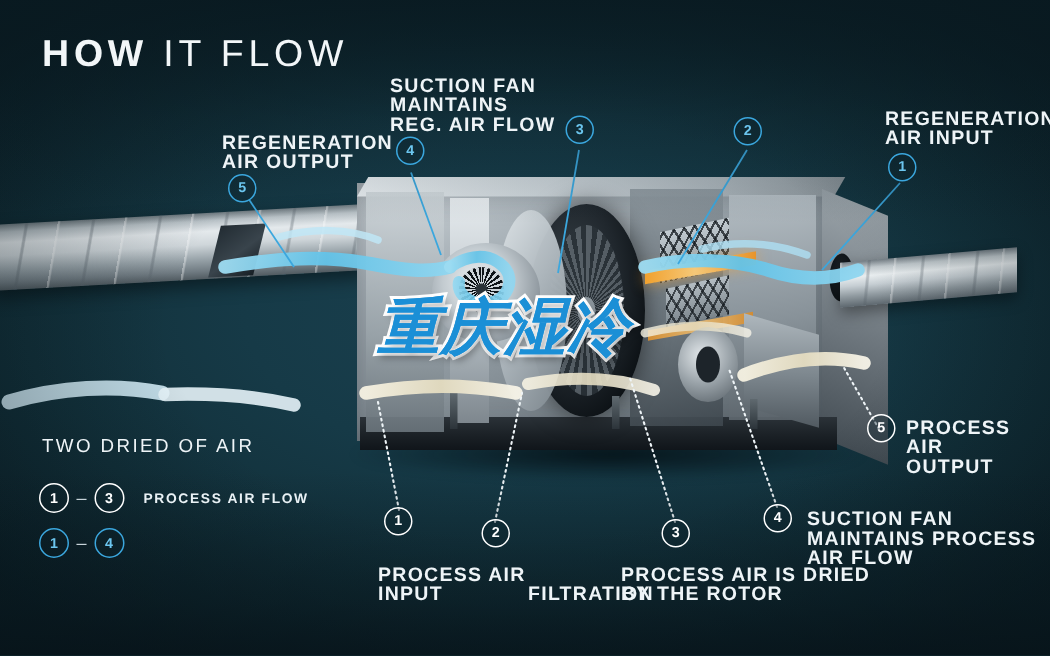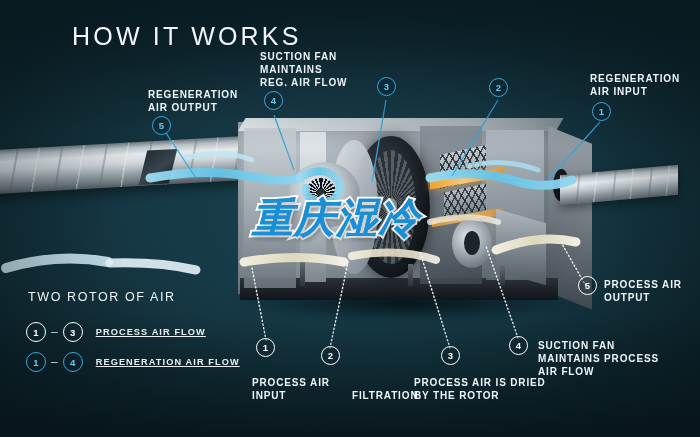--- a/index.html
+++ b/index.html
@@ -233,25 +233,25 @@
     letter-spacing:1px; line-height:1;
     color:#1b8fd6;
   }
 
   
   .title {
     position:absolute; left:28px; top:22px;
     font-size:25px; font-weight:300; letter-spacing:3.2px;
     color:#f2f6f8; white-space:nowrap;
   }
-  .title b { font-weight:400;margin-left:44px; }
+  .title b { font-weight:700; }
 
   .callout {
     position:absolute;
-    font-size:10px; font-weight:700; letter-spacing:.85px;
+    font-size:13px; font-weight:700; letter-spacing:.85px;
     line-height:13px; color:#eef4f7;
     text-transform:uppercase; white-space:pre-line;
   }
 
   .dot {
     position:absolute; width:19px; height:19px; border-radius:50%;
     border:1.4px solid #ffffff;
     display:flex; align-items:center; justify-content:center;
     font-size:9.5px; font-weight:700; color:#ffffff;
     background:rgba(12,34,43,.35);
@@ -262,21 +262,21 @@
   .legend-title {
     position:absolute; left:28px; top:290px;
     font-size:12.5px; font-weight:400; letter-spacing:1.6px; color:#eef4f7;
   }
   .legend-row { position:absolute; display:flex; align-items:center; }
   .legend-row .dash {
     color:#c8d4da; font-size:12px; margin:0 5px; font-weight:400;
   }
   .legend-label {
     margin-left:13px; font-size:9.2px; font-weight:700;
-    letter-spacing:1.1px; color:#e9f1f5; text-transform:uppercase;text-decoration:underline;
+    letter-spacing:1.1px; color:#e9f1f5; text-transform:uppercase;
   }
   .legend-dot {
     width:20px; height:20px; border-radius:50%;
     border:1.4px solid #ffffff;
     display:flex; align-items:center; justify-content:center;
     font-size:9.5px; font-weight:700; color:#ffffff;
   }
   .legend-dot.blue { border-color:#3ba7de; color:#6cc6ef; }
 </style>
 </head>
@@ -373,21 +373,21 @@
     <path d="M586,286 L562,244" stroke="#eef4f7" stroke-width="1.4" fill="none" stroke-dasharray="1.2 2.6" stroke-linecap="round"></path>
   </svg>
 
   <div class="bg-vig"></div>
   <div class="bg-topdark"></div>
 
   <div class="watermark">重庆湿冷</div>
   <div class="watermark-fill">重庆湿冷</div>
 
   <div class="title">
-    <b>HOW</b><span> IT WORKS</span>
+    <b>HOW</b><span> IT FLOW</span>
   </div>
 
   <div class="callout" style="left:148px; top:88px;">REGENERATION
 AIR OUTPUT</div>
   <div class="dot blue" style="left:152px; top:116px;">5</div>
 
   <div class="callout" style="left:260px; top:50px;">SUCTION FAN
 MAINTAINS
 REG. AIR FLOW</div>
   <div class="dot blue" style="left:264px; top:91px;">4</div>
@@ -413,29 +413,28 @@
   <div class="callout" style="left:414px; top:376px;">PROCESS AIR IS DRIED
 BY THE ROTOR</div>
 
   <div class="dot" style="left:321px; top:346px;">2</div>
   <div class="callout" style="left:352px; top:389px;">FILTRATION</div>
 
   <div class="dot" style="left:256px; top:338px;">1</div>
   <div class="callout" style="left:252px; top:376px;">PROCESS AIR
 INPUT</div>
 
-  <div class="legend-title">TWO ROTOR OF AIR</div>
+  <div class="legend-title">TWO DRIED OF AIR</div>
 
   <div class="legend-row" style="left:26px; top:322px;">
     <span class="legend-dot">1</span>
     <span class="dash">–</span>
     <span class="legend-dot">3</span>
     <span class="legend-label">PROCESS AIR FLOW</span>
   </div>
 
   <div class="legend-row" style="left:26px; top:352px;">
     <span class="legend-dot blue">1</span>
     <span class="dash">–</span>
     <span class="legend-dot blue">4</span>
-    <span class="legend-label">REGENERATION AIR FLOW</span>
   </div>
 
 </div>
 
 </body></html>

